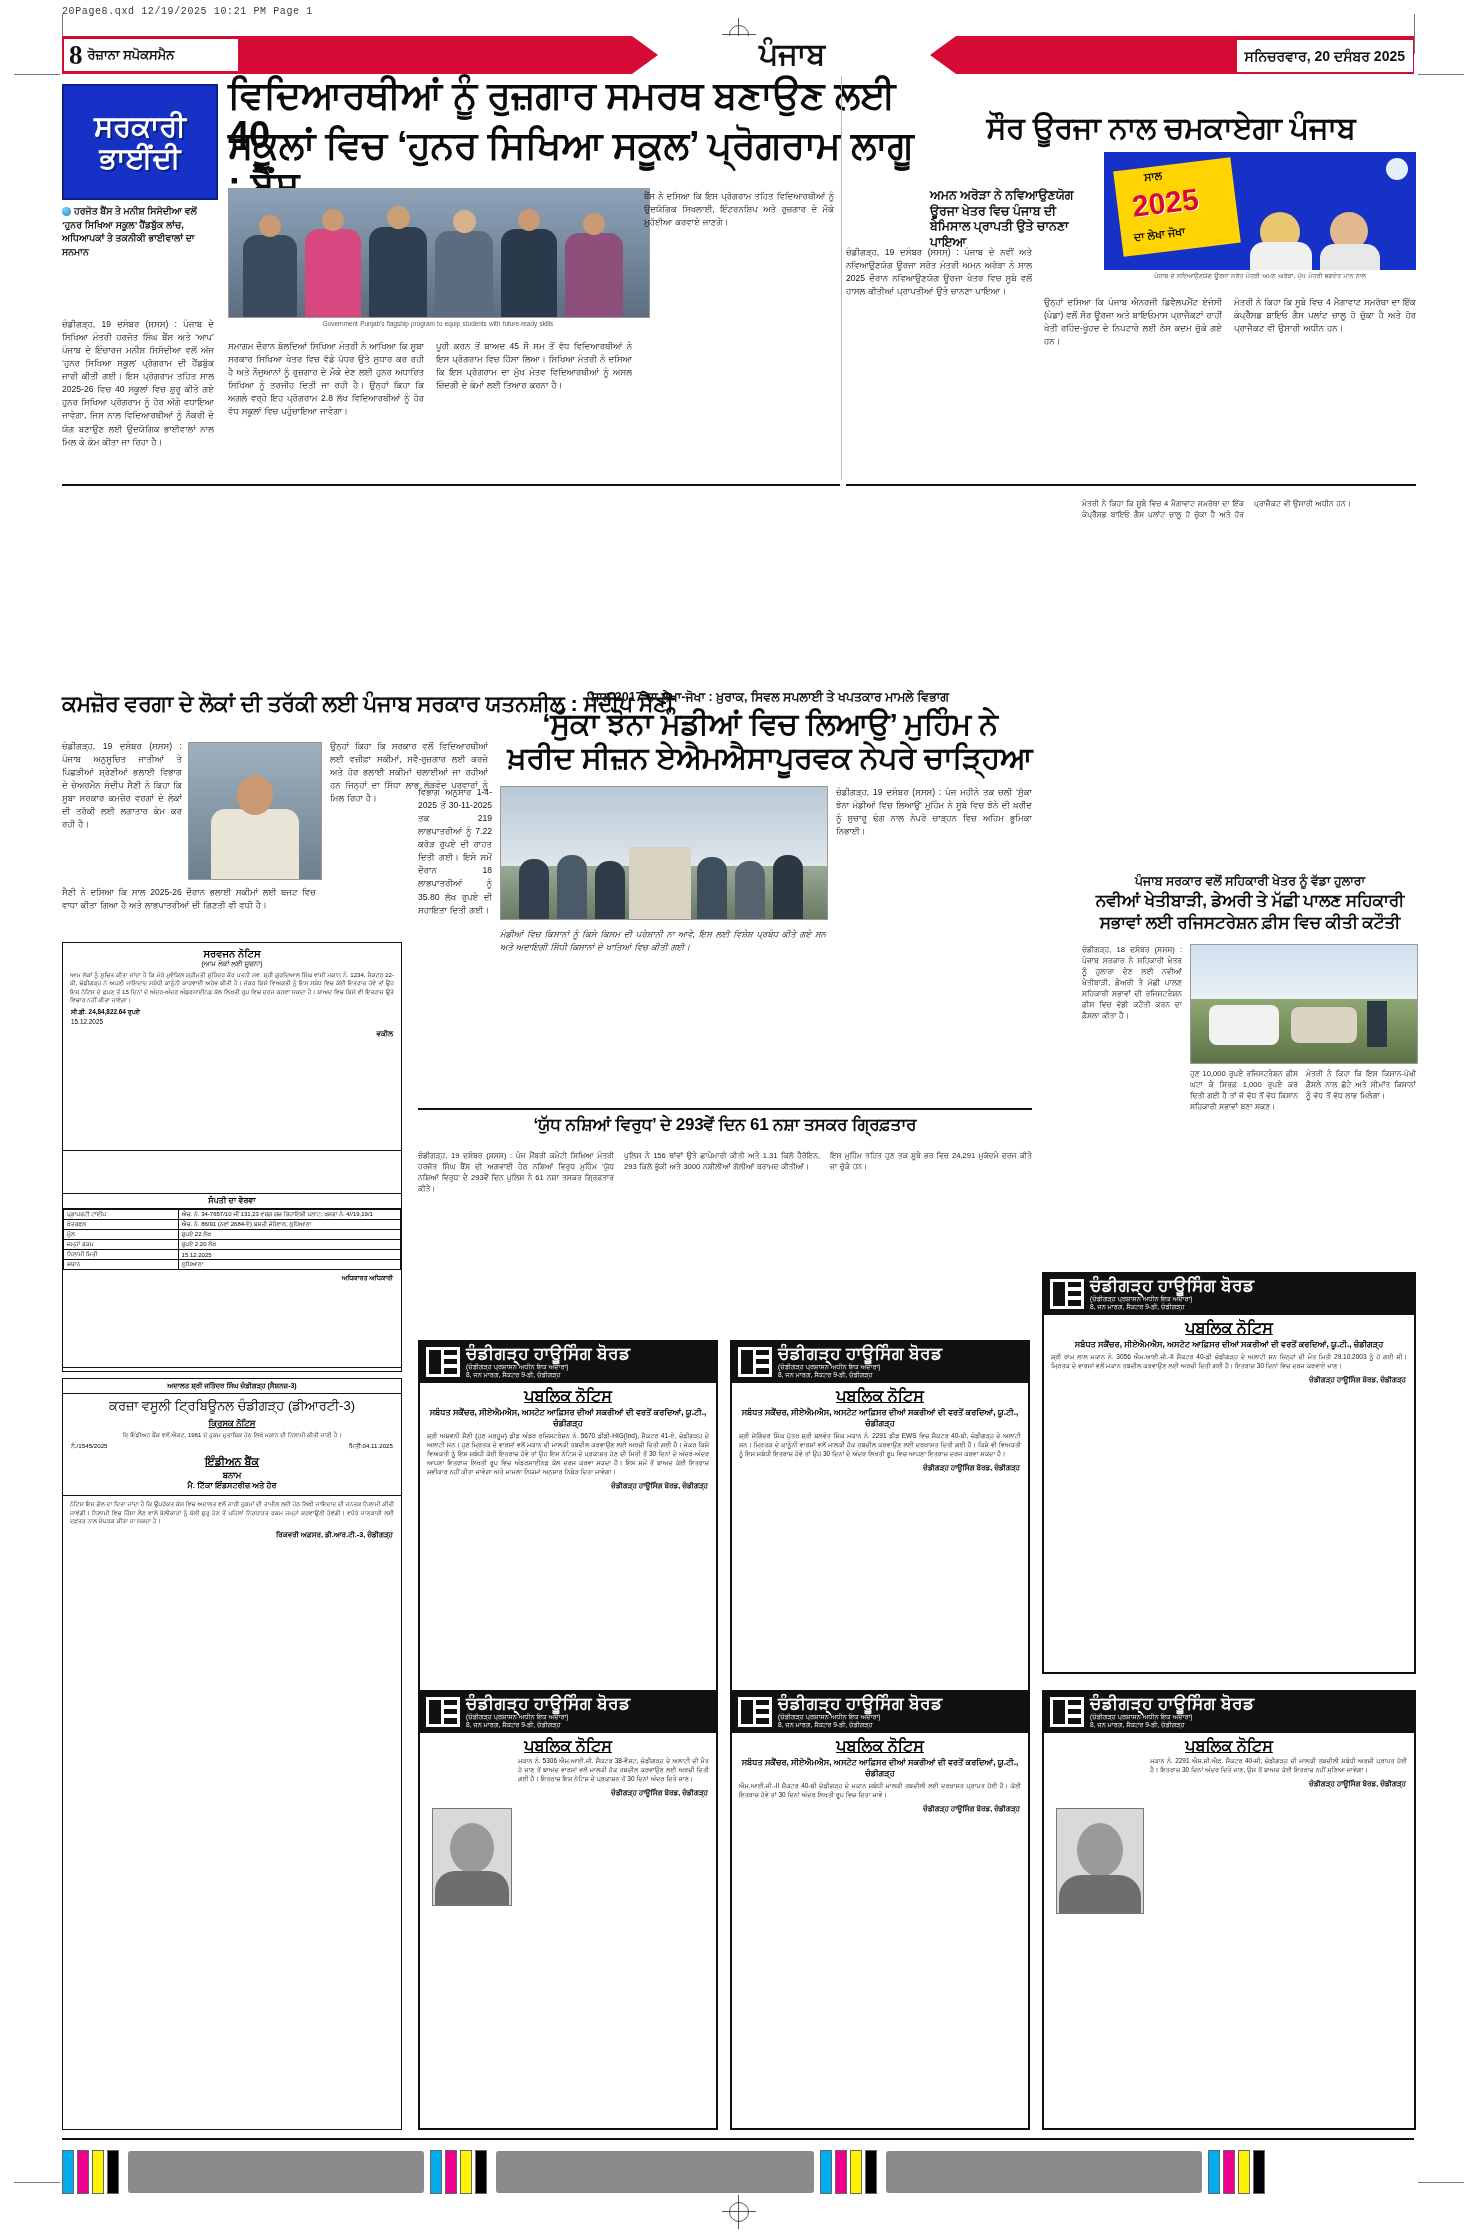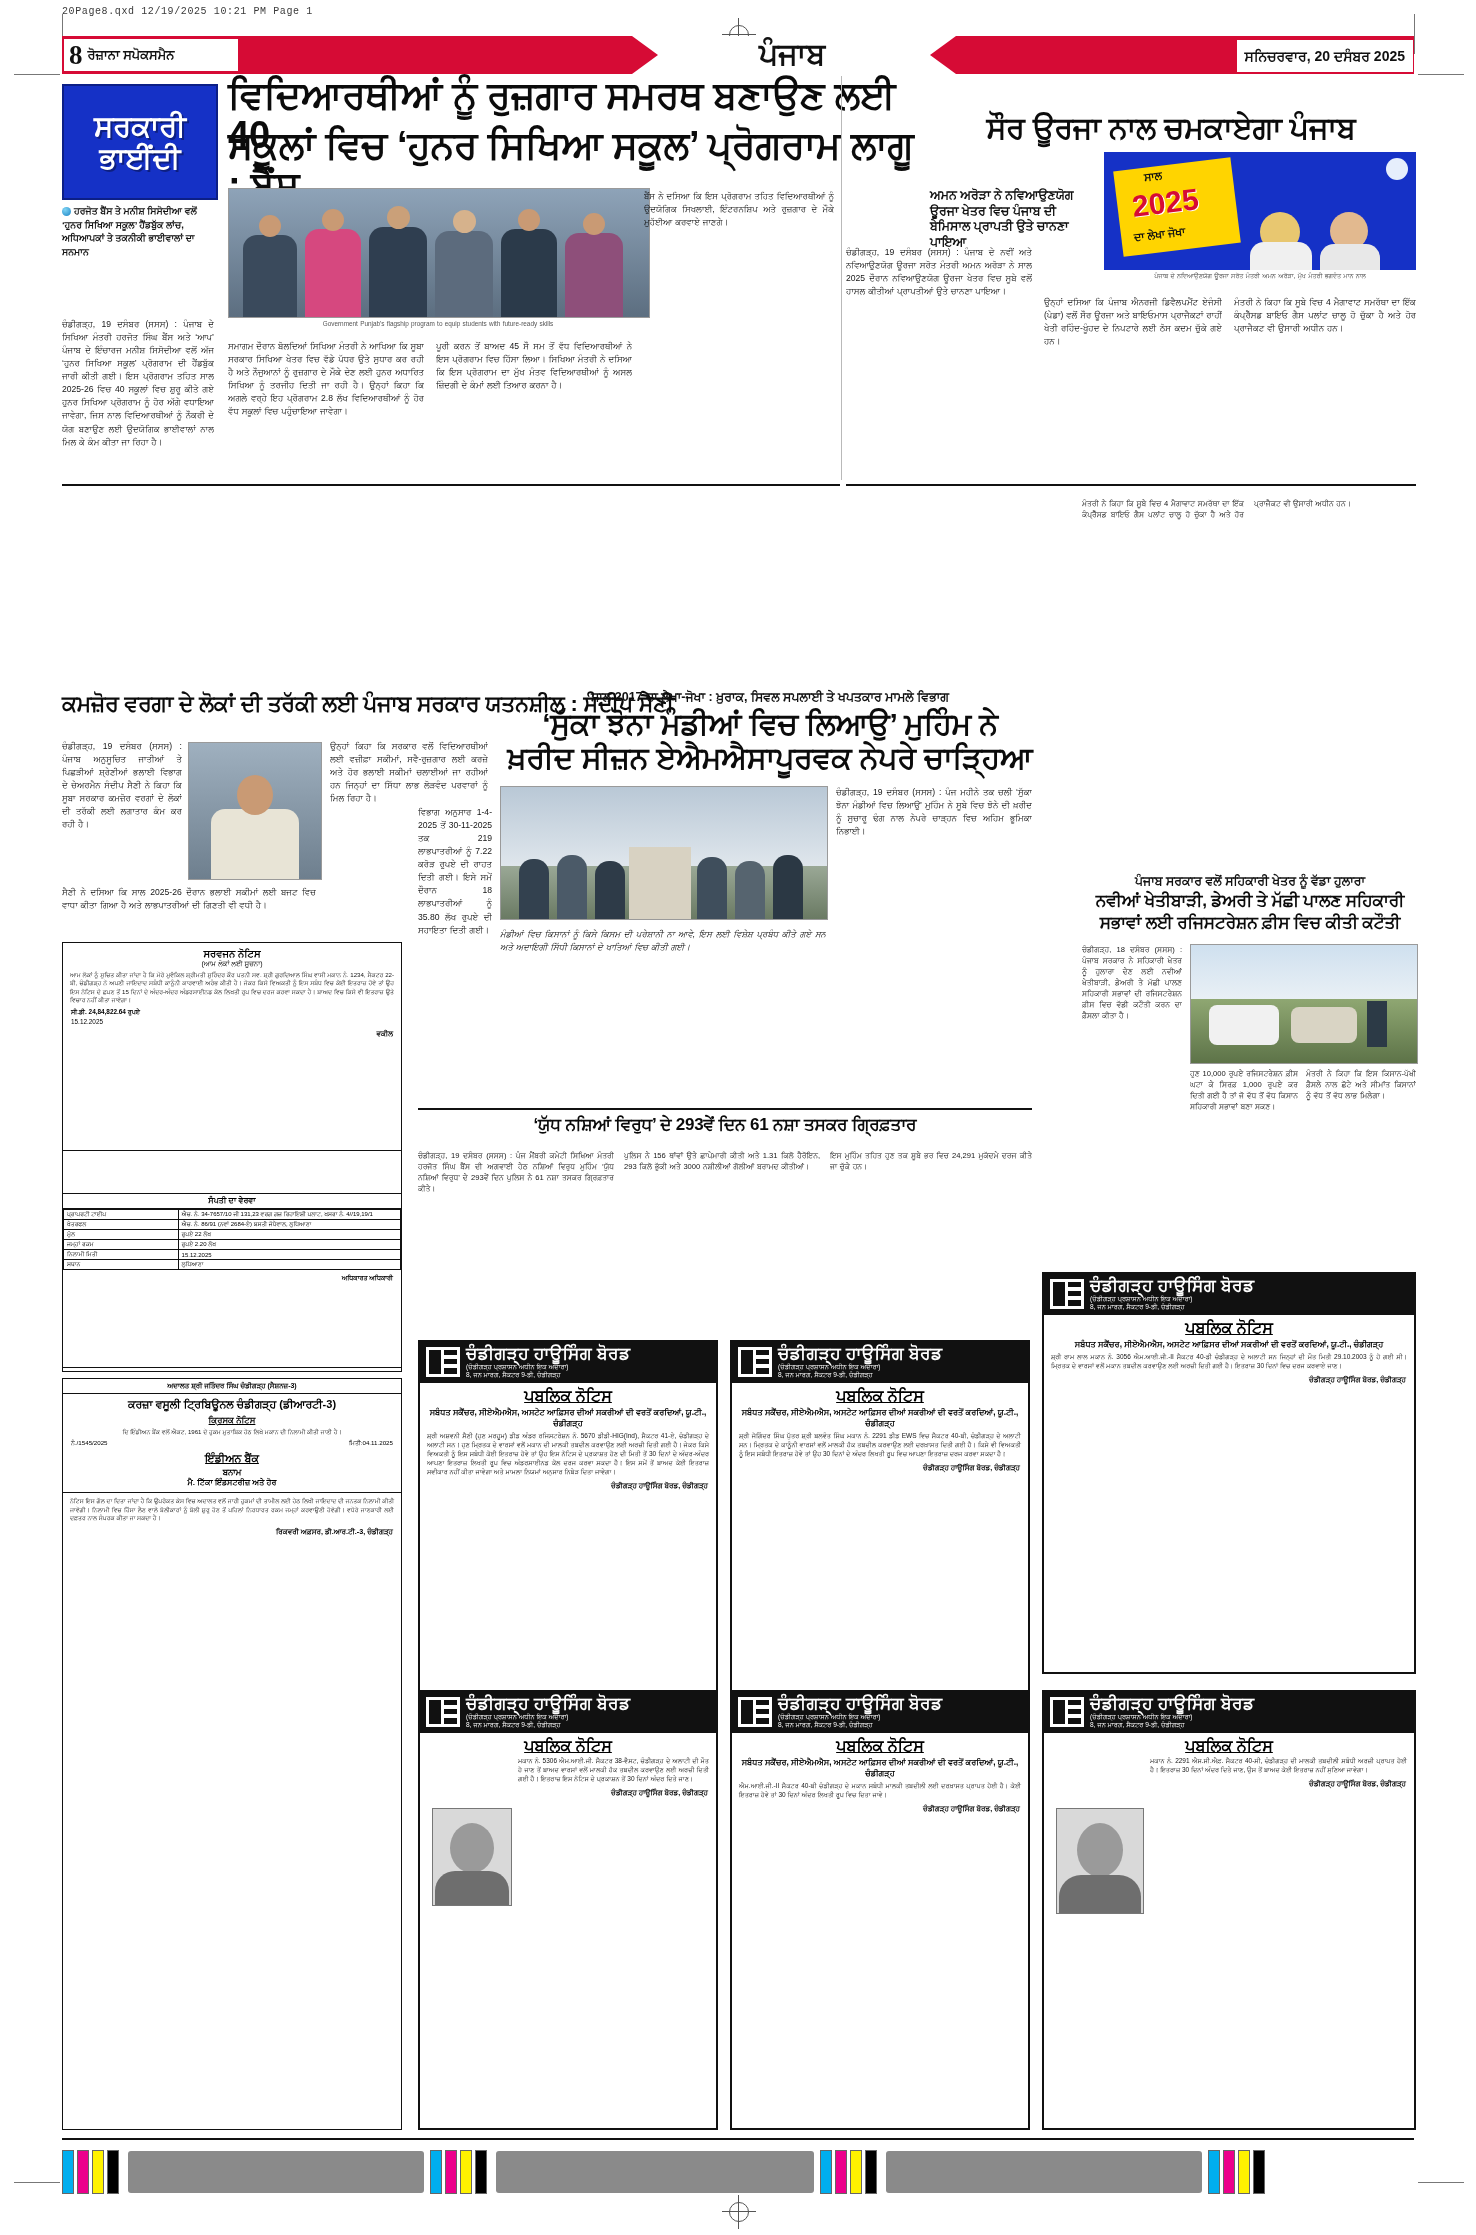--- a/index.html
+++ b/index.html
@@ -214,21 +214,21 @@
     <div class="ph-person" style="left:18px;width:30px;height:60px;background:#33414f;"></div>
     <div class="ph-person" style="left:56px;width:30px;height:64px;background:#4b5a68;"></div>
     <div class="ph-person" style="left:94px;width:30px;height:58px;background:#2e3b48;"></div>
     <div class="ph-person" style="left:196px;width:30px;height:62px;background:#3f4e5c;"></div>
     <div class="ph-person" style="left:234px;width:30px;height:58px;background:#56646f;"></div>
     <div class="ph-person" style="left:272px;width:30px;height:64px;background:#2b3844;"></div>
     <div style="position:absolute;left:128px;bottom:0;width:62px;height:72px;background:#d8d2c2;"></div>
   </div>
 
   <div class="body-txt" style="position:absolute;left:836px;top:786px;width:196px;height:308px;">ਚੰਡੀਗੜ੍ਹ, 19 ਦਸੰਬਰ (ਸਸਸ) : ਪੰਜ ਮਹੀਨੇ ਤਕ ਚਲੀ ‘ਸੁੱਕਾ ਝੋਨਾ ਮੰਡੀਆਂ ਵਿਚ ਲਿਆਉ’ ਮੁਹਿੰਮ ਨੇ ਸੂਬੇ ਵਿਚ ਝੋਨੇ ਦੀ ਖ਼ਰੀਦ ਨੂੰ ਸੁਚਾਰੂ ਢੰਗ ਨਾਲ ਨੇਪਰੇ ਚਾੜ੍ਹਨ ਵਿਚ ਅਹਿਮ ਭੂਮਿਕਾ ਨਿਭਾਈ।</div>
-  <div class="body-txt" style="position:absolute;left:418px;top:786px;width:74px;height:308px;margin-top:20px;">ਵਿਭਾਗ ਅਨੁਸਾਰ 1-4-2025 ਤੋਂ 30-11-2025 ਤਕ 219 ਲਾਭਪਾਤਰੀਆਂ ਨੂੰ 7.22 ਕਰੋੜ ਰੁਪਏ ਦੀ ਰਾਹਤ ਦਿਤੀ ਗਈ। ਇਸੇ ਸਮੇਂ ਦੌਰਾਨ 18 ਲਾਭਪਾਤਰੀਆਂ ਨੂੰ 35.80 ਲੱਖ ਰੁਪਏ ਦੀ ਸਹਾਇਤਾ ਦਿਤੀ ਗਈ।</div>
+  <div class="body-txt" style="position:absolute;left:418px;top:786px;width:74px;height:308px;">ਵਿਭਾਗ ਅਨੁਸਾਰ 1-4-2025 ਤੋਂ 30-11-2025 ਤਕ 219 ਲਾਭਪਾਤਰੀਆਂ ਨੂੰ 7.22 ਕਰੋੜ ਰੁਪਏ ਦੀ ਰਾਹਤ ਦਿਤੀ ਗਈ। ਇਸੇ ਸਮੇਂ ਦੌਰਾਨ 18 ਲਾਭਪਾਤਰੀਆਂ ਨੂੰ 35.80 ਲੱਖ ਰੁਪਏ ਦੀ ਸਹਾਇਤਾ ਦਿਤੀ ਗਈ।</div>
   <div class="body-txt" style="position:absolute;left:500px;top:928px;width:326px;height:166px;font-style:italic;">ਮੰਡੀਆਂ ਵਿਚ ਕਿਸਾਨਾਂ ਨੂੰ ਕਿਸੇ ਕਿਸਮ ਦੀ ਪਰੇਸ਼ਾਨੀ ਨਾ ਆਵੇ, ਇਸ ਲਈ ਵਿਸ਼ੇਸ਼ ਪ੍ਰਬੰਧ ਕੀਤੇ ਗਏ ਸਨ ਅਤੇ ਅਦਾਇਗੀ ਸਿੱਧੀ ਕਿਸਾਨਾਂ ਦੇ ਖਾਤਿਆਂ ਵਿਚ ਕੀਤੀ ਗਈ।</div>
 
   <div class="kicker" style="position:absolute;left:1082px;top:874px;width:336px;">ਪੰਜਾਬ ਸਰਕਾਰ ਵਲੋਂ ਸਹਿਕਾਰੀ ਖੇਤਰ ਨੂੰ ਵੱਡਾ ਹੁਲਾਰਾ</div>
   <div class="hl hl-sm" style="position:absolute;left:1082px;top:892px;width:336px;text-align:center;">ਨਵੀਆਂ ਖੇਤੀਬਾੜੀ, ਡੇਅਰੀ ਤੇ ਮੱਛੀ ਪਾਲਣ ਸਹਿਕਾਰੀ</div>
   <div class="hl hl-sm" style="position:absolute;left:1082px;top:914px;width:336px;text-align:center;">ਸਭਾਵਾਂ ਲਈ ਰਜਿਸਟਰੇਸ਼ਨ ਫ਼ੀਸ ਵਿਚ ਕੀਤੀ ਕਟੌਤੀ</div>
 
   <div class="photo" style="left:1190px;top:944px;width:226px;height:118px;">
     <div style="position:absolute;left:0;top:0;width:100%;height:46%;background:linear-gradient(#cfe0ef,#e9f0f5);"></div>
     <div style="position:absolute;left:0;bottom:0;width:100%;height:54%;background:linear-gradient(#8fa772,#5d7348);"></div>
     <div style="position:absolute;left:18px;bottom:18px;width:70px;height:40px;border-radius:8px;background:#f1f1f1;"></div>
@@ -285,21 +285,21 @@
           <td style="border:1px solid #111;padding:1px 3px;">ਸਥਾਨ</td>
           <td style="border:1px solid #111;padding:1px 3px;">ਲੁਧਿਆਣਾ</td>
         </tr>
       </tbody>
     </table>
     <div class="notice-sign" style="font-size:6.4px;">ਅਧਿਕਾਰਤ ਅਧਿਕਾਰੀ</div>
   </div>
 
   <div class="notice" style="left:62px;top:1378px;width:340px;height:752px;border-width:1px;">
     <div style="text-align:center;font-size:7px;font-weight:bold;border-bottom:1px solid #111;padding:3px 4px;">ਅਦਾਲਤ ਸ਼੍ਰੀ ਜਤਿੰਦਰ ਸਿੰਘ ਚੰਡੀਗੜ੍ਹ (ਸੈਸ਼ਨਜ਼-3)</div>
-    <div style="text-align:center;font-size:11px;font-weight:bold;padding:4px 4px 2px;">ਕਰਜ਼ਾ ਵਸੂਲੀ ਟ੍ਰਿਬਿਊਨਲ ਚੰਡੀਗੜ੍ਹ (ਡੀਆਰਟੀ-3)</div>
+    <div style="text-align:center;font-size:13px;font-weight:normal;padding:4px 4px 2px;">ਕਰਜ਼ਾ ਵਸੂਲੀ ਟ੍ਰਿਬਿਊਨਲ ਚੰਡੀਗੜ੍ਹ (ਡੀਆਰਟੀ-3)</div>
     <div style="text-align:center;font-size:8.5px;font-weight:bold;text-decoration:underline;padding:2px 0;">ਕ੍ਰਿਸਕ ਨੋਟਿਸ</div>
     <div class="notice-body" style="font-size:6.1px;text-align:center;">ਦਿ ਇੰਡੀਅਨ ਬੈਂਕ ਵਲੋਂ ਐਕਟ, 1961 ਦੇ ਹੁਕਮ ਮੁਤਾਬਿਕ ਹੇਠ ਲਿਖੇ ਮਕਾਨ ਦੀ ਨਿਲਾਮੀ ਕੀਤੀ ਜਾਣੀ ਹੈ।</div>
     <div style="display:flex;justify-content:space-between;font-size:6.2px;padding:3px 8px;">
       <span>ਨੰ./1545/2025</span>
       <span>ਮਿਤੀ:04.11.2025</span>
     </div>
     <div style="text-align:center;font-size:11px;font-weight:bold;text-decoration:underline;padding:2px 0;">ਇੰਡੀਅਨ ਬੈਂਕ</div>
     <div style="text-align:center;font-size:8.5px;font-weight:bold;">ਬਨਾਮ</div>
     <div style="text-align:center;font-size:8px;font-weight:bold;padding-bottom:4px;border-bottom:1px solid #111;">ਮੈ. ਟਿੱਕਾ ਇੰਡਸਟਰੀਜ਼ ਅਤੇ ਹੋਰ</div>
     <div class="notice-body" style="font-size:6.1px;line-height:1.4;padding-top:4px;">ਨੋਟਿਸ ਇਸ ਗੱਲ ਦਾ ਦਿਤਾ ਜਾਂਦਾ ਹੈ ਕਿ ਉਪਰੋਕਤ ਕੇਸ ਵਿਚ ਅਦਾਲਤ ਵਲੋਂ ਜਾਰੀ ਹੁਕਮਾਂ ਦੀ ਤਾਮੀਲ ਲਈ ਹੇਠ ਲਿਖੀ ਜਾਇਦਾਦ ਦੀ ਜਨਤਕ ਨਿਲਾਮੀ ਕੀਤੀ ਜਾਵੇਗੀ। ਨਿਲਾਮੀ ਵਿਚ ਹਿੱਸਾ ਲੈਣ ਵਾਲੇ ਬੋਲੀਕਾਰਾਂ ਨੂੰ ਬੋਲੀ ਸ਼ੁਰੂ ਹੋਣ ਤੋਂ ਪਹਿਲਾਂ ਨਿਰਧਾਰਤ ਰਕਮ ਜਮ੍ਹਾਂ ਕਰਵਾਉਣੀ ਹੋਵੇਗੀ। ਵਧੇਰੇ ਜਾਣਕਾਰੀ ਲਈ ਦਫ਼ਤਰ ਨਾਲ ਸੰਪਰਕ ਕੀਤਾ ਜਾ ਸਕਦਾ ਹੈ।</div>

